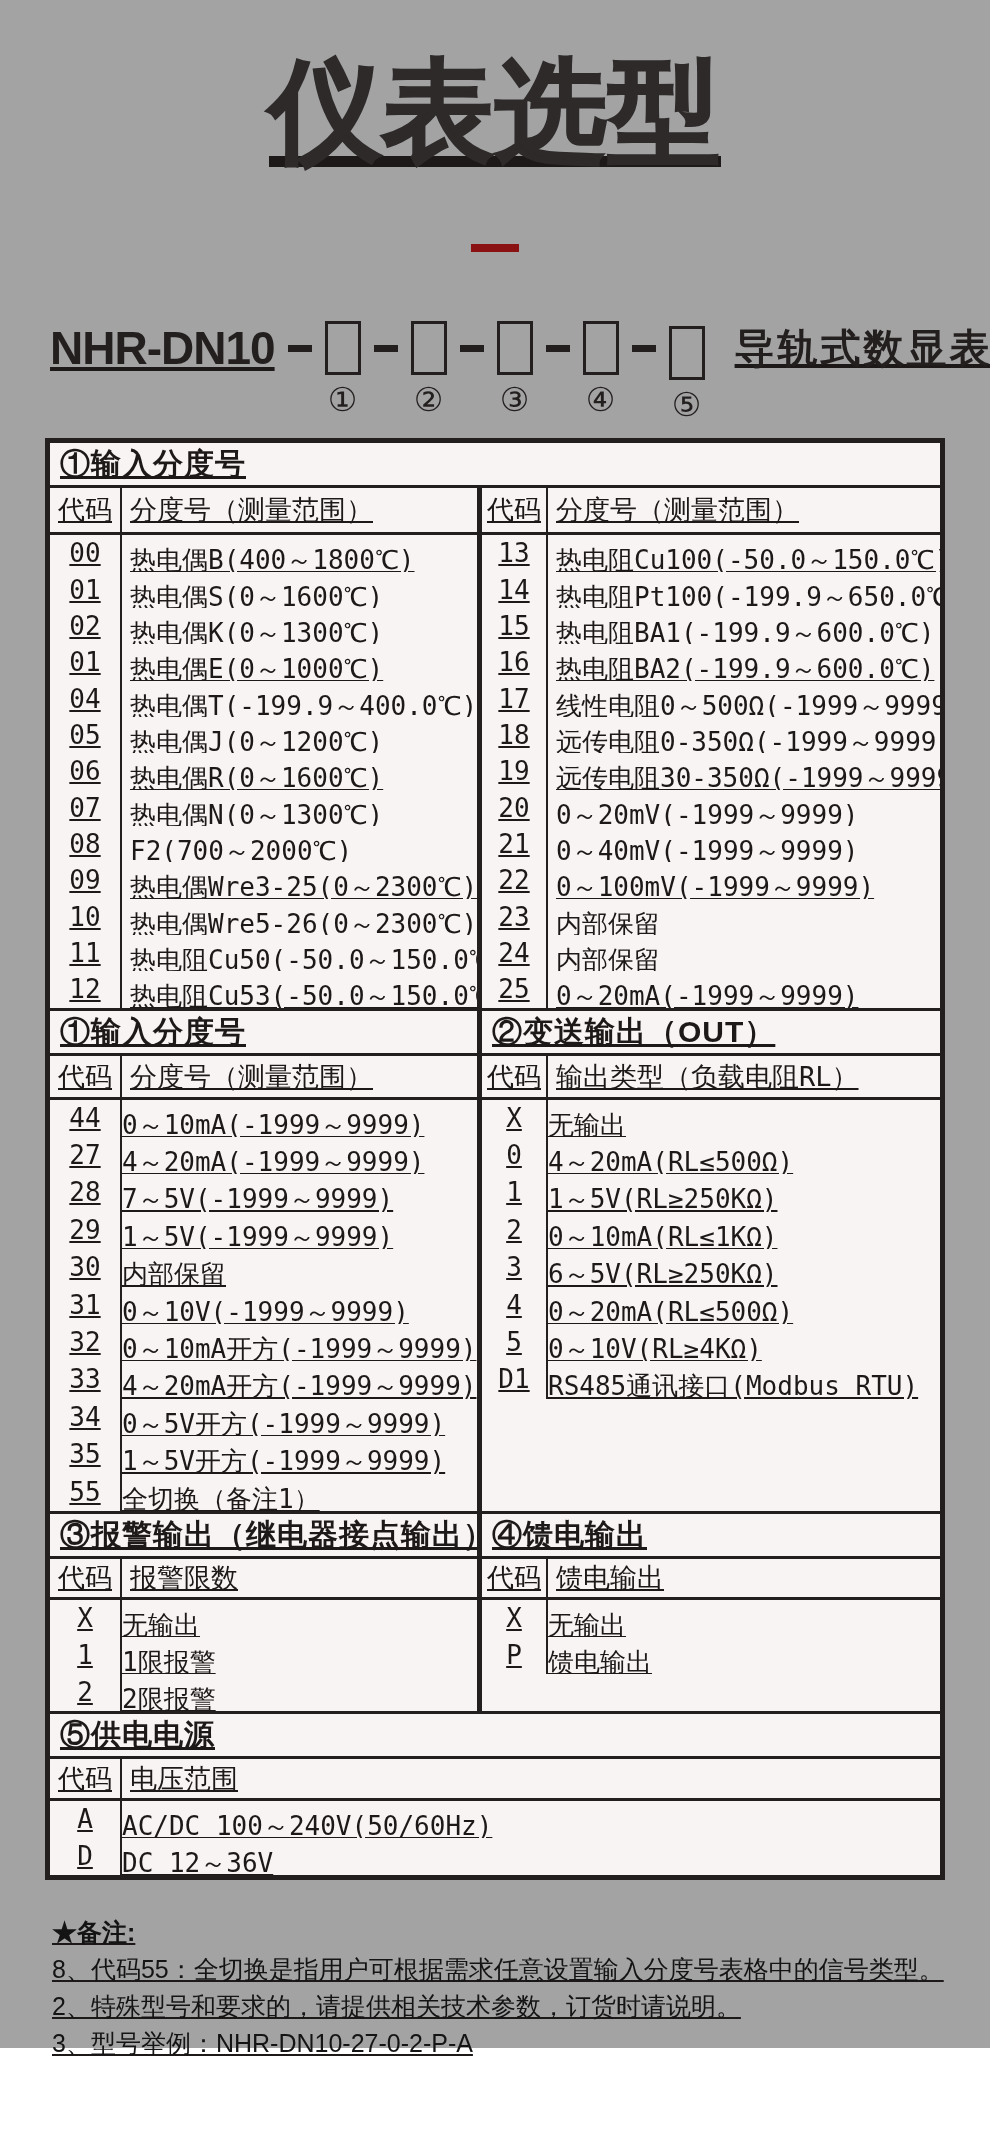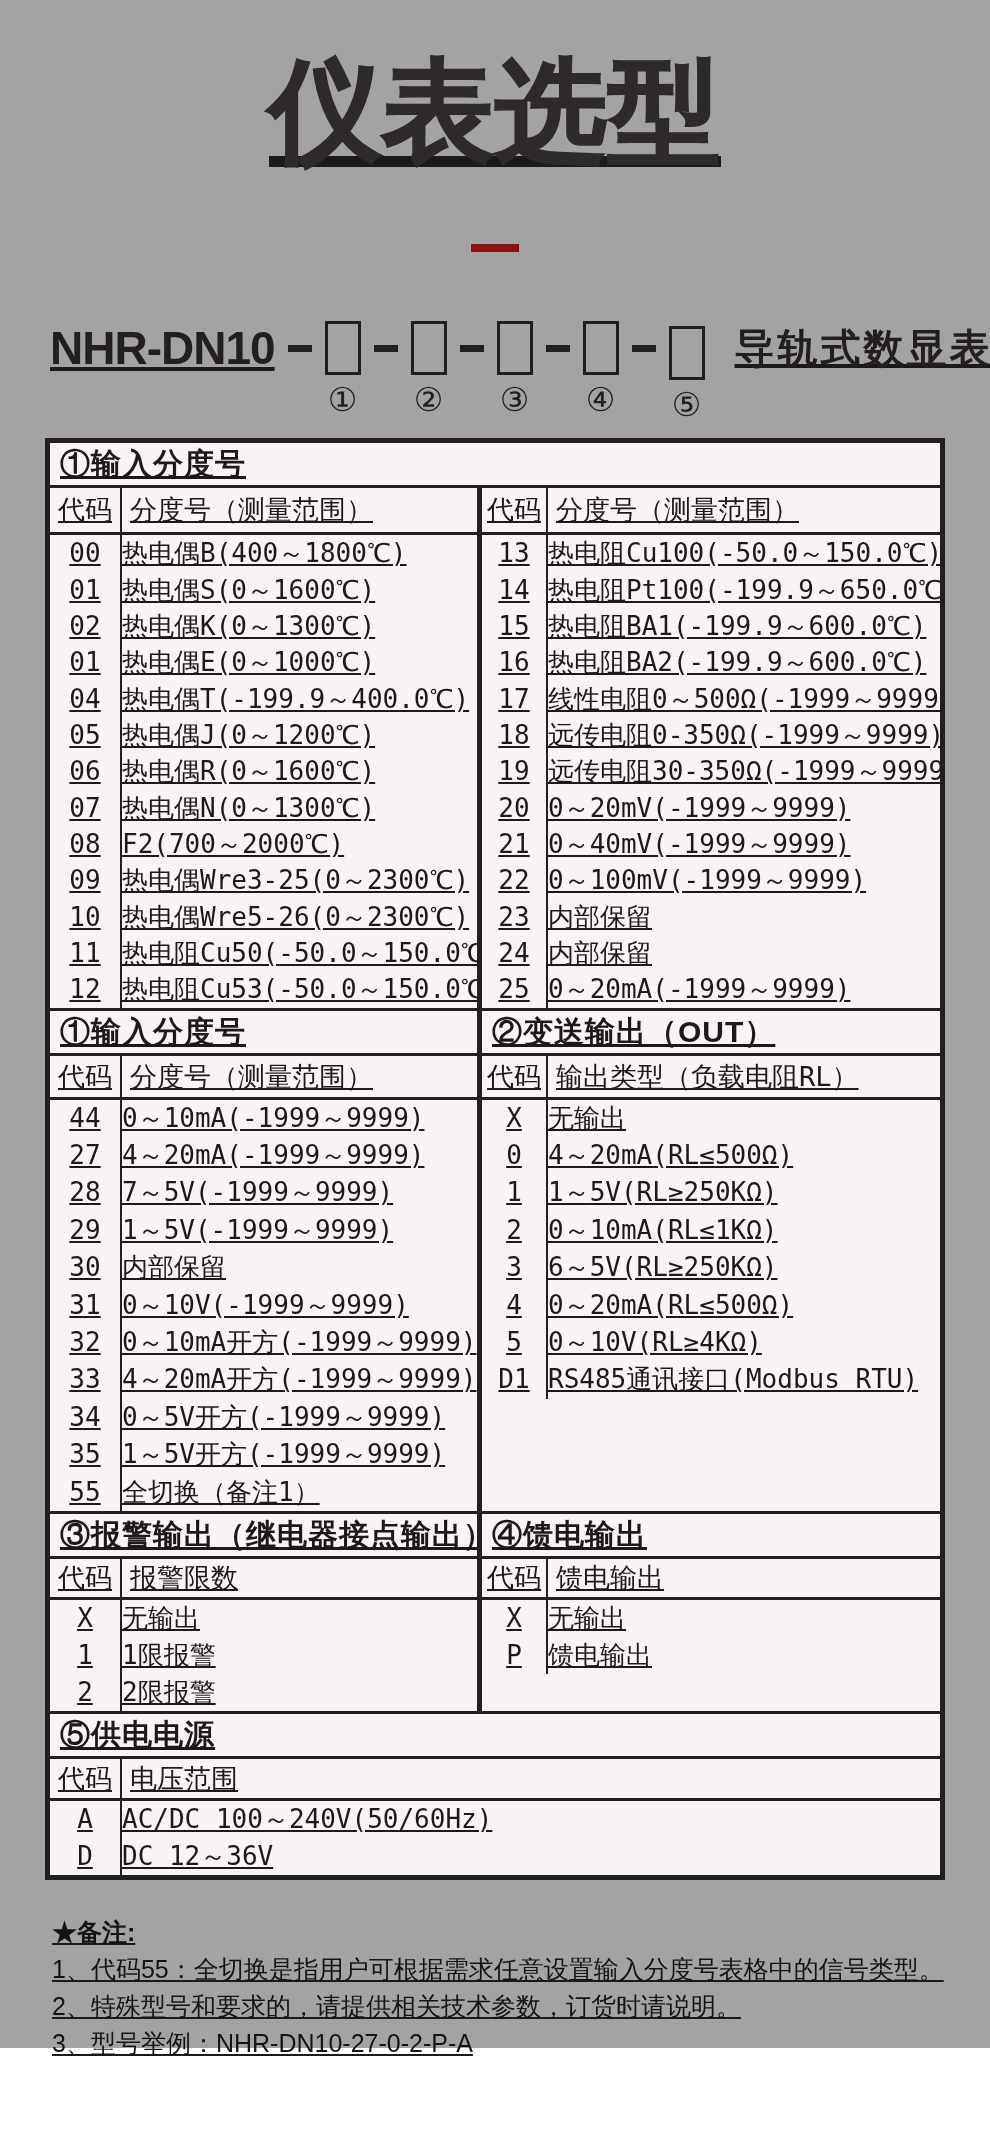--- a/index.html
+++ b/index.html
@@ -53,25 +53,25 @@
   .full .code-w{width:70px;}
 
   .s1 .colhdr{height:44px;line-height:44px;}
   .s2 .colhdr{height:41px;line-height:41px;}
   .s3 .colhdr{height:38px;line-height:38px;}
   .s5 .colhdr{height:39px;line-height:39px;}
 
   .rows{display:block;}
   .trow{display:flex;white-space:nowrap;}
   .trow .c-code{flex:none;border-right:2px solid #241f1f;text-align:center;}
-  .trow .c-desc{flex:1;padding-left:0;overflow:hidden;}
+  .trow .c-desc{flex:1;padding-left:0;overflow:hidden;margin-top:7px;}
   .half-l .trow .c-code{width:70px;}
   .half-r .trow .c-code{width:64px;}
   .full  .trow .c-code{width:70px;}
-  .s1 .trow{height:36.35px;line-height:36.35px;}
+  .s1 .trow{height:36.35px;line-height:36.35px;gap:8px;}
   .s2 .trow{height:37.4px;line-height:37.4px;}
   .s3 .trow{height:37px;line-height:37px;}
   .s5 .trow{height:37px;line-height:37px;}
   .s2 .rows,.s3 .rows{height:100%;}
   .s2row{min-height:411px;}
   .s3row{min-height:111px;}
 
   
   .notes{margin:34px 0 0 52px;font-size:25px;line-height:37px;color:#141414;
          font-family:"Liberation Sans", sans-serif;}
@@ -400,20 +400,20 @@
               <div class="c-desc">DC 12～36V</div>
             </div>
           </div>
       </div>
 
     </div>
 
     <div class="notes">
       <div class="nt">★备注:</div>
       <div>
-          <div class="note-line">1、代码55：全切换是指用户可根据需求任意设置输入分度号表格中的信号类型。</div>
+          <div class="note-line">8、代码55：全切换是指用户可根据需求任意设置输入分度号表格中的信号类型。</div>
           <div class="note-line">2、特殊型号和要求的，请提供相关技术参数，订货时请说明。</div>
           <div class="note-line">3、型号举例：NHR-DN10-27-0-2-P-A</div>
         </div>
     </div>
 
   </div>
 </div>
 
 </body></html>

